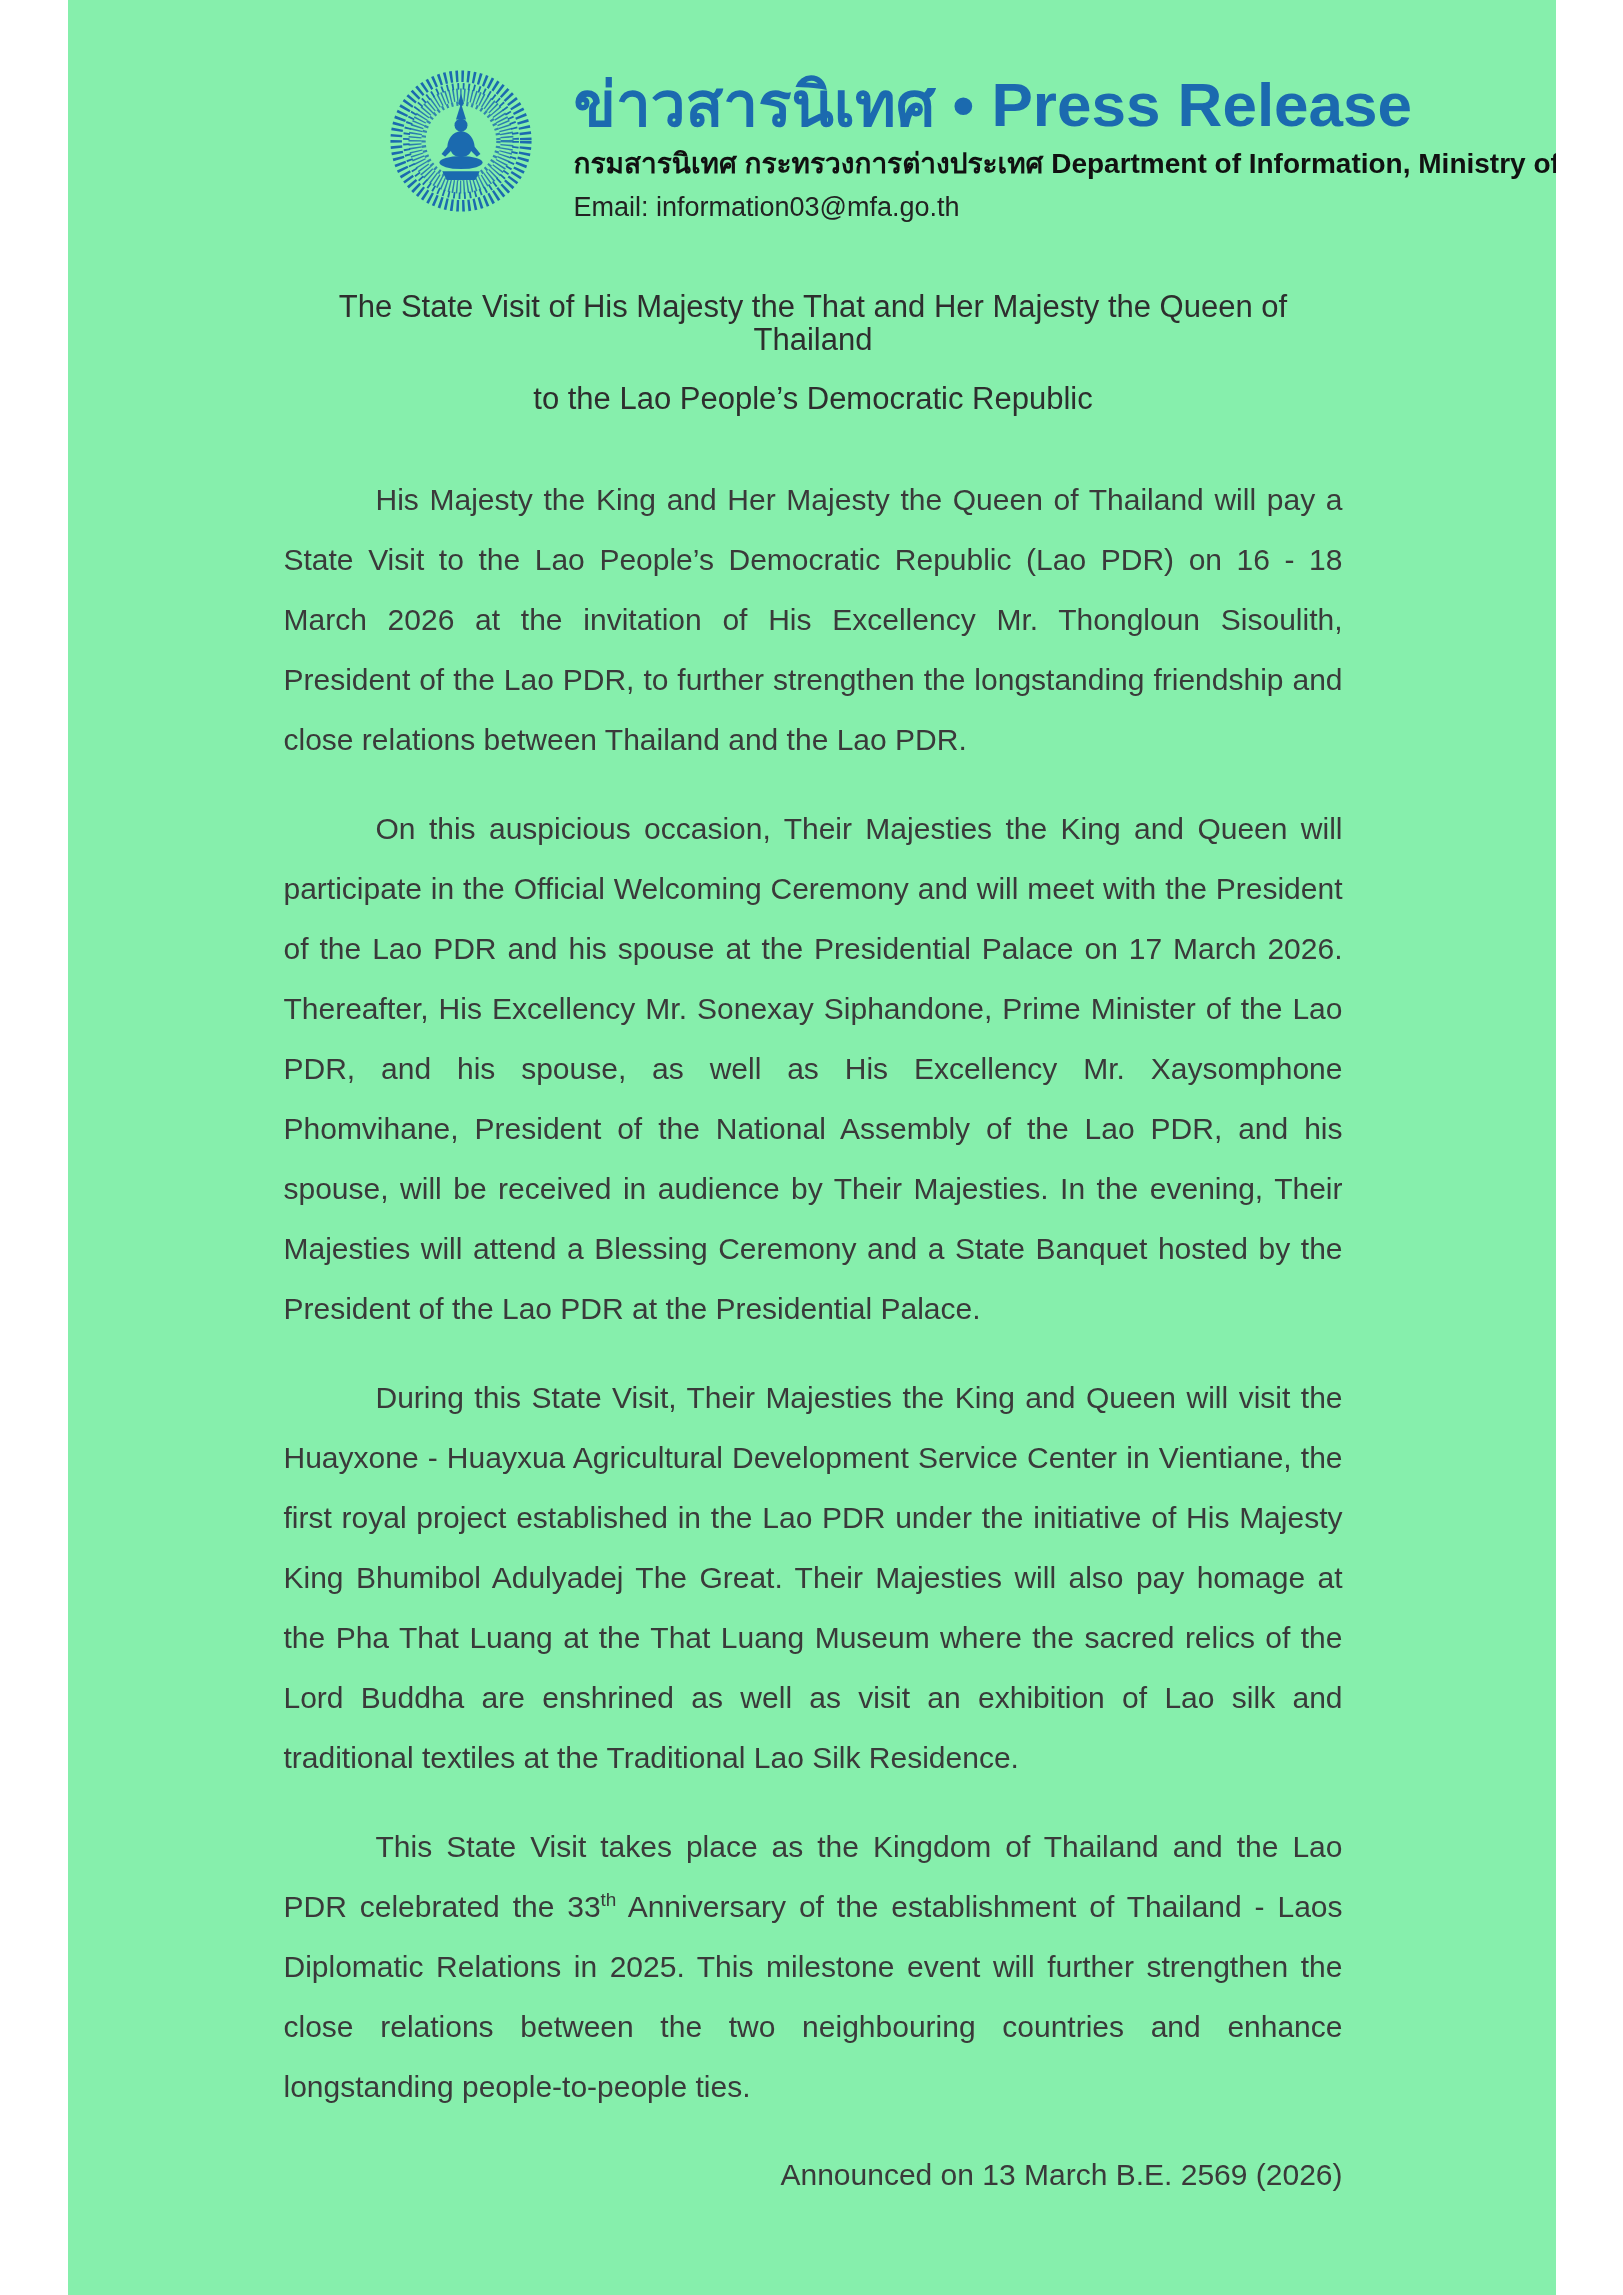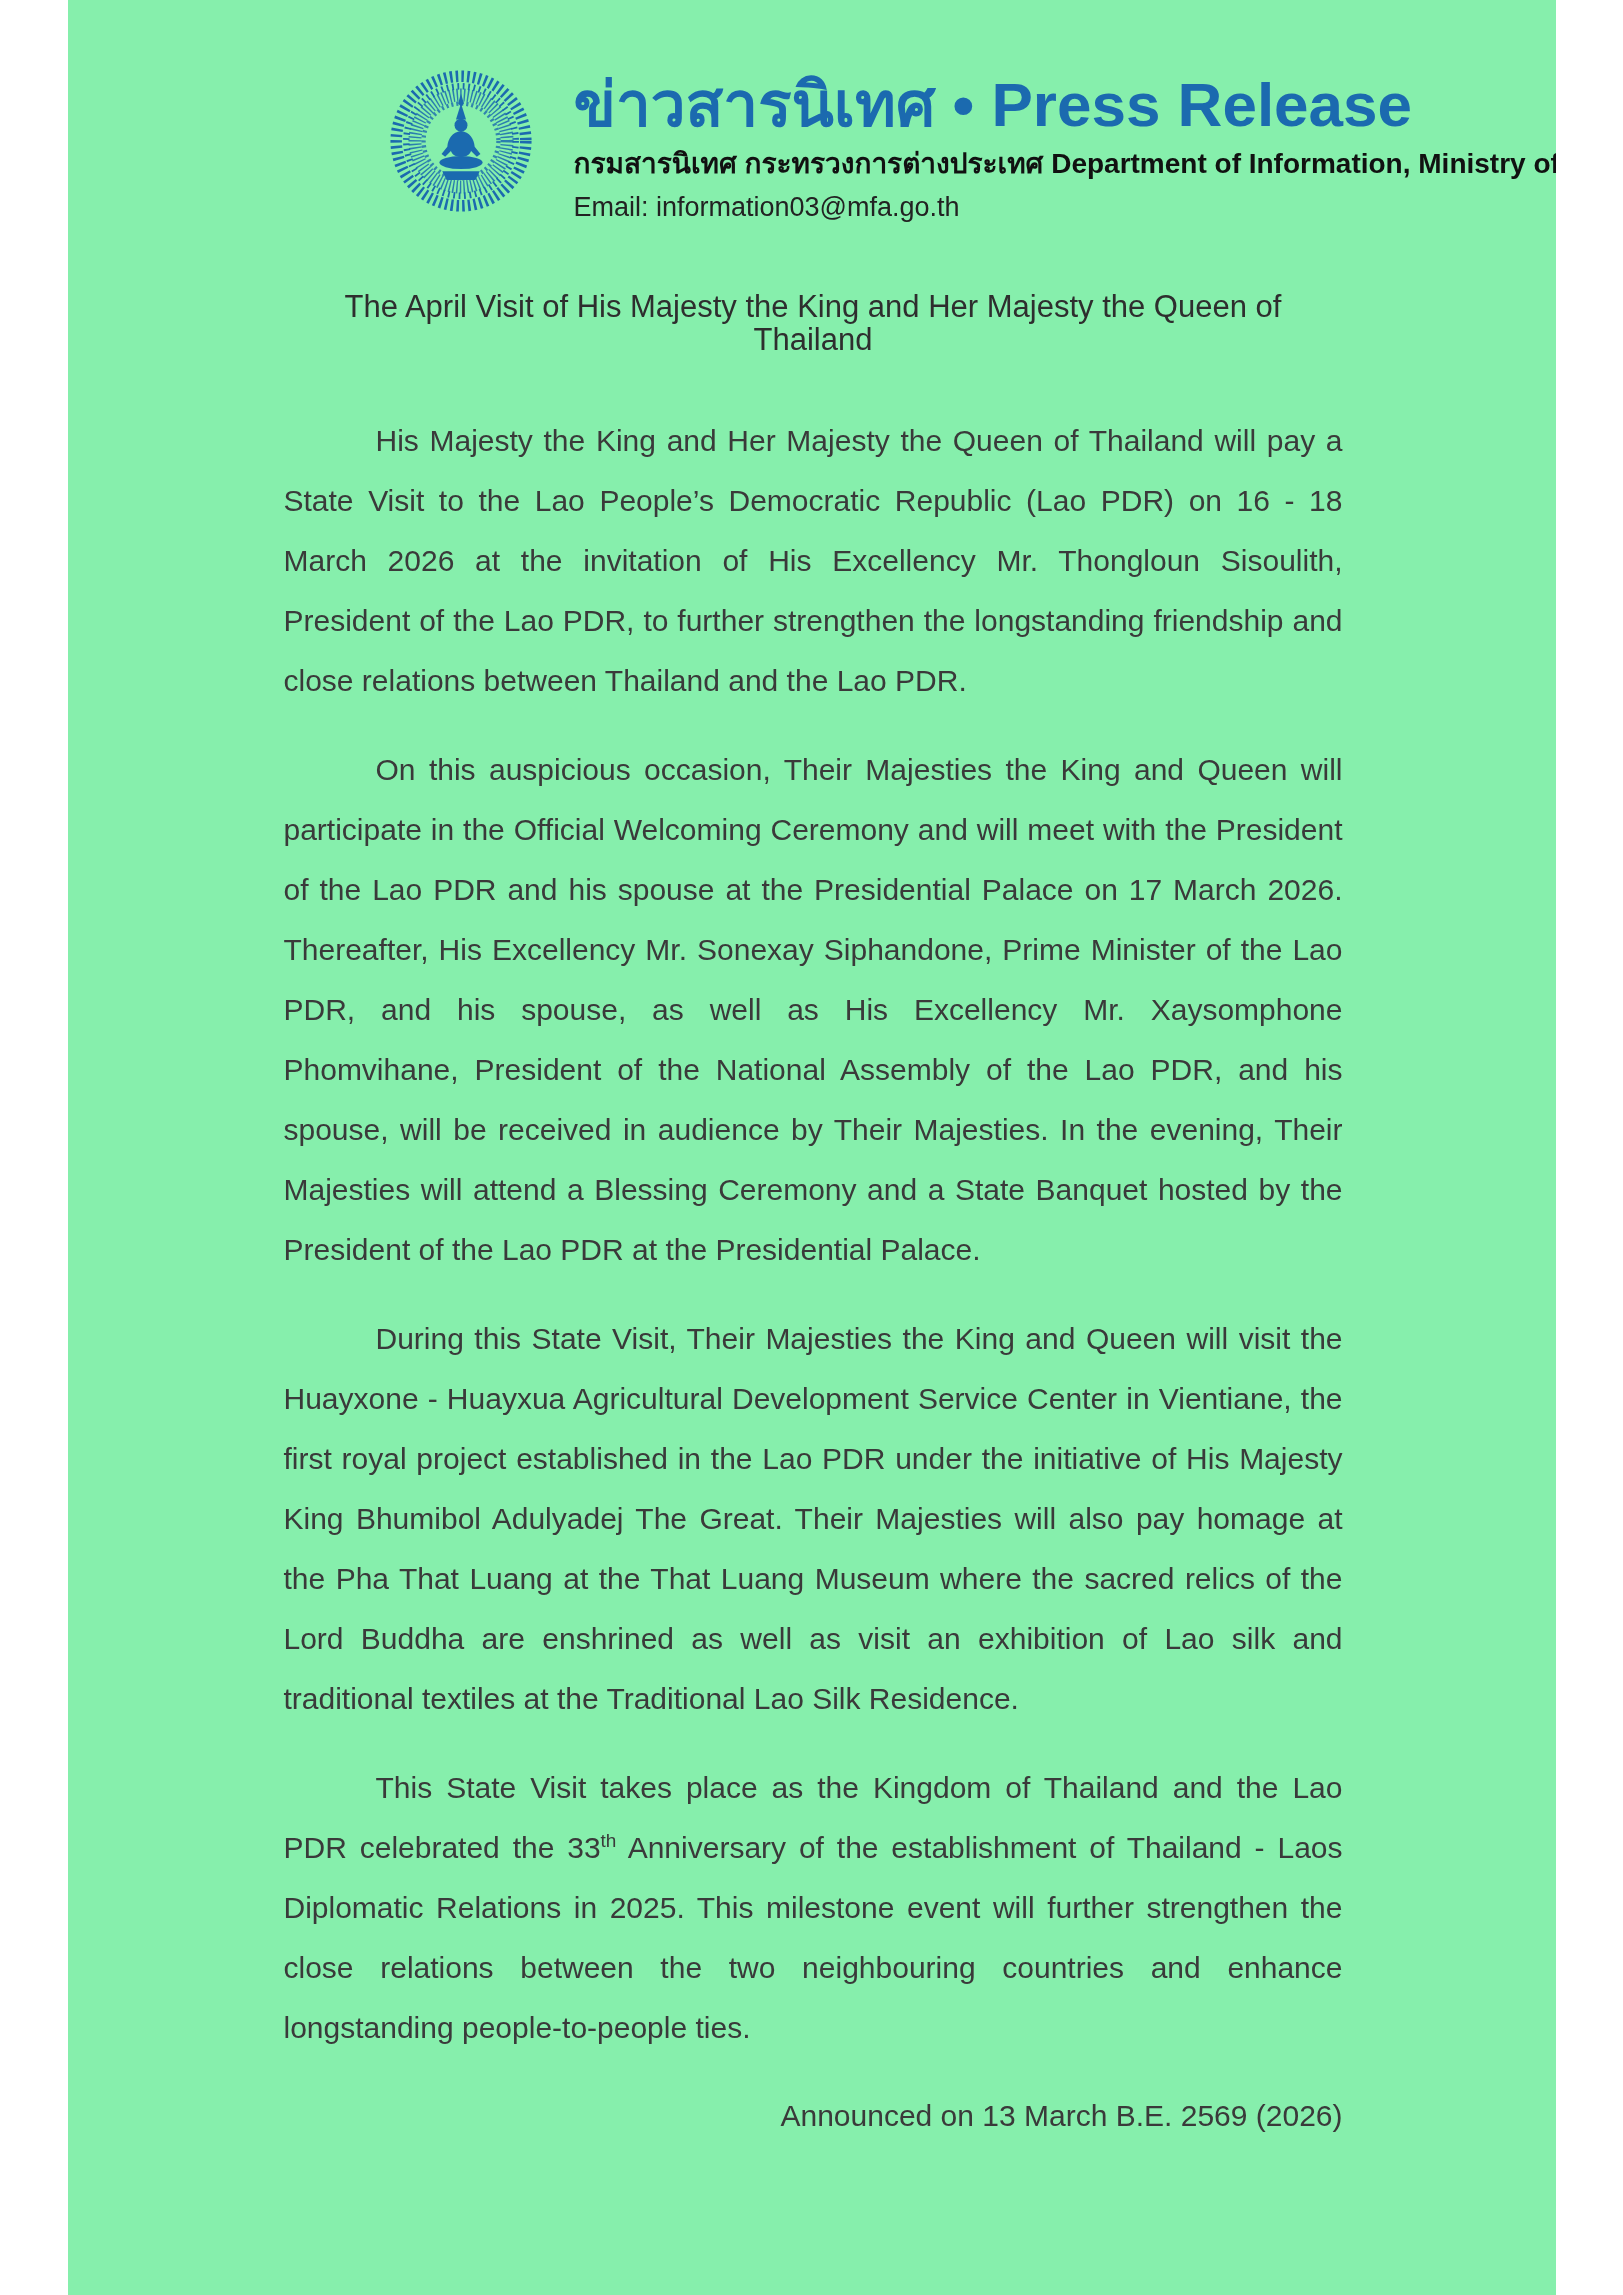--- a/index.html
+++ b/index.html
@@ -124,21 +124,22 @@
         <span>ข่าวสารนิเทศ</span>
         <span>•</span>
         <span>Press Release</span>
       </div>
       <div class="dept-line">กรมสารนิเทศ กระทรวงการต่างประเทศ Department of Information, Ministry of Foreign Affairs</div>
       <div class="email-line">Email: information03@mfa.go.th</div>
     </div>
   </div>
 
   <div class="announce-block">
-    <div class="announce-title">The April Visit of His Majesty the King and Her Majesty the Queen of Thailand</div>
+    <div class="announce-title">The State Visit of His Majesty the That and Her Majesty the Queen of Thailand</div>
+    <div class="announce-title">to the Lao People’s Democratic Republic</div>
   </div>
 
   <div class="body-block" id="paragraphs">
       <p><span>His Majesty the King and Her Majesty the Queen of Thailand will pay a State Visit to the Lao People’s Democratic Republic (Lao PDR) on 16 - 18 March 2026 at the invitation of His Excellency Mr. Thongloun Sisoulith, President of the Lao PDR, to further strengthen the longstanding friendship and close relations between Thailand and the Lao PDR.</span></p>
       <p><span>On this auspicious occasion, Their Majesties the King and Queen will participate in the Official Welcoming Ceremony and will meet with the President of the Lao PDR and his spouse at the Presidential Palace on 17 March 2026. Thereafter, His Excellency Mr. Sonexay Siphandone, Prime Minister of the Lao PDR, and his spouse, as well as His Excellency Mr. Xaysomphone Phomvihane, President of the National Assembly of the Lao PDR, and his spouse, will be received in audience by Their Majesties. In the evening, Their Majesties will attend a Blessing Ceremony and a State Banquet hosted by the President of the Lao PDR at the Presidential Palace.</span></p>
       <p><span>During this State Visit, Their Majesties the King and Queen will visit the Huayxone - Huayxua Agricultural Development Service Center in Vientiane, the first royal project established in the Lao PDR under the initiative of His Majesty King Bhumibol Adulyadej The Great. Their Majesties will also pay homage at the Pha That Luang at the That Luang Museum where the sacred relics of the Lord Buddha are enshrined as well as visit an exhibition of Lao silk and traditional textiles at the Traditional Lao Silk Residence.</span></p>
       <p><span>This State Visit takes place as the Kingdom of Thailand and the Lao PDR celebrated the 33</span><sup>th</sup><span> Anniversary of the establishment of Thailand - Laos Diplomatic Relations in 2025. This milestone event will further strengthen the close relations between the two neighbouring countries and enhance longstanding people-to-people ties.</span></p>
     </div>
 
   <div class="footer-line">Announced on 13 March B.E. 2569 (2026)</div>

